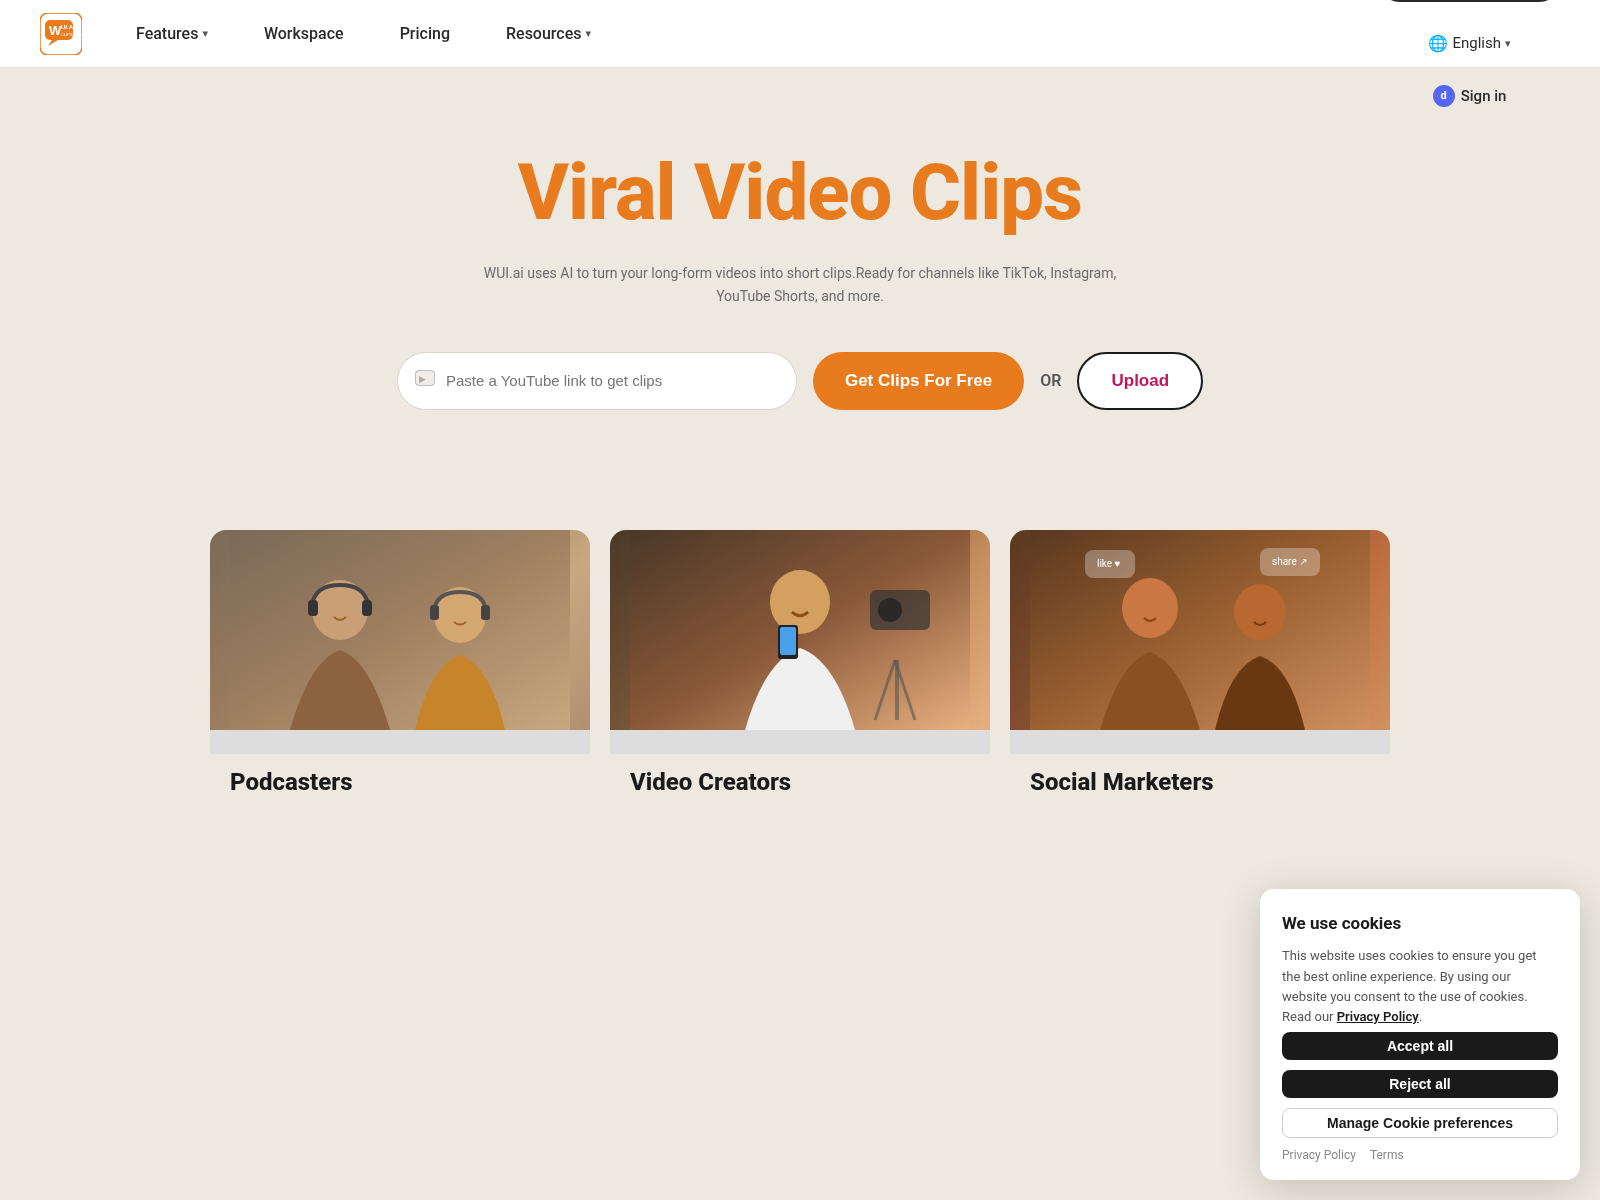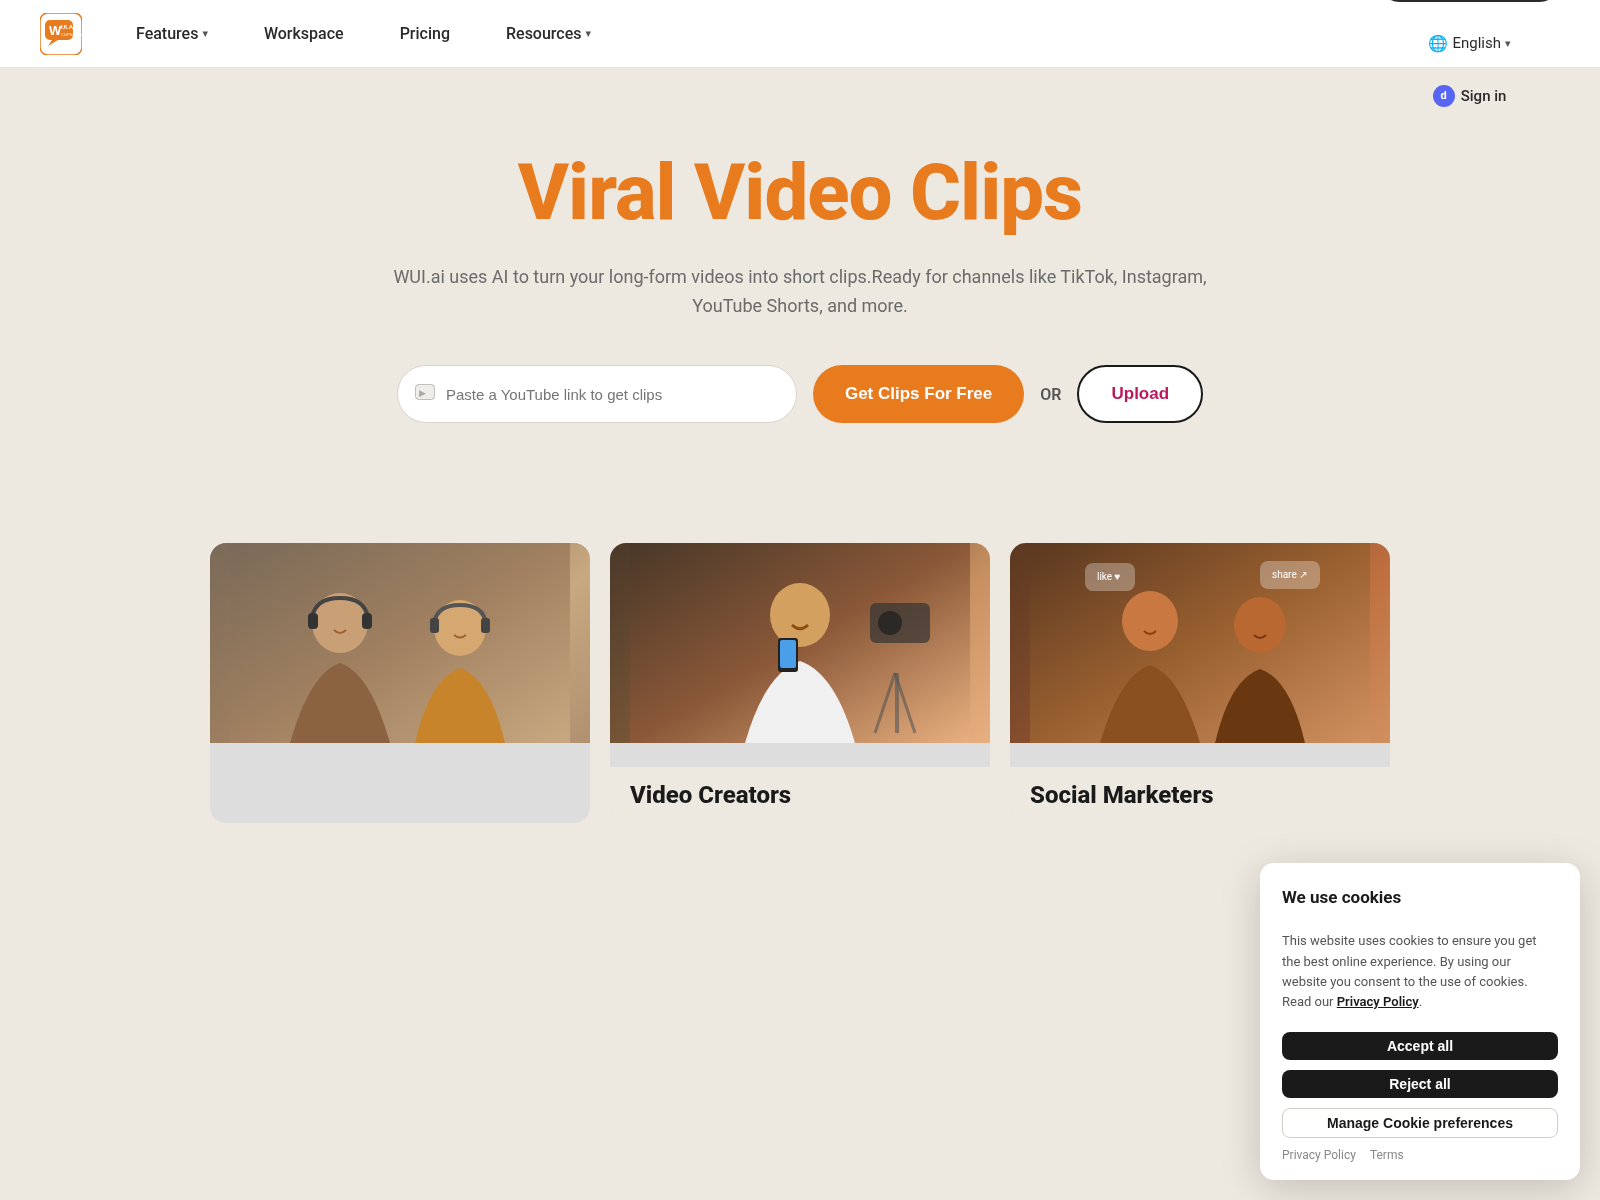--- a/index.html
+++ b/index.html
@@ -114,21 +114,21 @@
       letter-spacing: -1px;
     }
     .hero-title-orange {
       font-size: 78px;
       font-weight: 800;
       color: #e87b1e;
       line-height: 1.15;
       letter-spacing: -1px;
     }
     .hero-subtitle {
-      font-size: 18px;
+      font-size: 14px;
       color: #6b6b6b;
       margin-top: 24px;
       line-height: 1.65;
     }
 
     
     .cta-row {
       display: flex;
       align-items: center;
       justify-content: center;
@@ -251,27 +251,27 @@
       background: #fff;
       border-radius: 14px;
       box-shadow: 0 8px 40px rgba(0,0,0,0.18);
       padding: 24px 22px 18px;
       z-index: 1000;
     }
     .cookie-title {
       font-size: 17px;
       font-weight: 700;
       color: #1a1a1a;
-      margin-bottom: 24px;
+      margin-bottom: 13px;
     }
     .cookie-text {
       font-size: 13px;
       color: #555;
       line-height: 1.55;
-      margin-bottom: 20px;
+      margin-bottom: 5px;
     }
     .cookie-text a {
       color: #1a1a1a;
       font-weight: 600;
       text-decoration: underline;
     }
     .btn-cookie {
       display: block;
       width: 100%;
       padding: 6px;
@@ -407,20 +407,23 @@
         <path d="M185 200 Q200 135 230 125 Q260 135 275 200Z" fill="#c8842a"></path>
 
         <path d="M204 80 Q207 62 230 62 Q253 62 256 80" stroke="#555" stroke-width="4" fill="none"></path>
         <rect x="200" y="75" width="9" height="15" rx="3" fill="#444"></rect>
         <rect x="251" y="75" width="9" height="15" rx="3" fill="#444"></rect>
 
         <path d="M224 92 Q230 97 236 92" stroke="#a06030" stroke-width="2" fill="none"></path>
         <path d="M104 87 Q110 93 116 87" stroke="#a06030" stroke-width="2" fill="none"></path>
       </svg>
     </div>
+    <div class="card-label">
+      <span>Podcasters</span>
+    </div>
   </div>
 
   <div class="card card-2">
     <div class="card-img-placeholder">
       <svg width="340" height="200" viewBox="0 0 340 200" xmlns="http://www.w3.org/2000/svg">
         <defs>
           <linearGradient id="g2" x1="0%" y1="0%" x2="100%" y2="100%">
             <stop offset="0%" stop-color="#4a3828"></stop>
             <stop offset="50%" stop-color="#8a5838"></stop>
             <stop offset="100%" stop-color="#e8b080"></stop>

